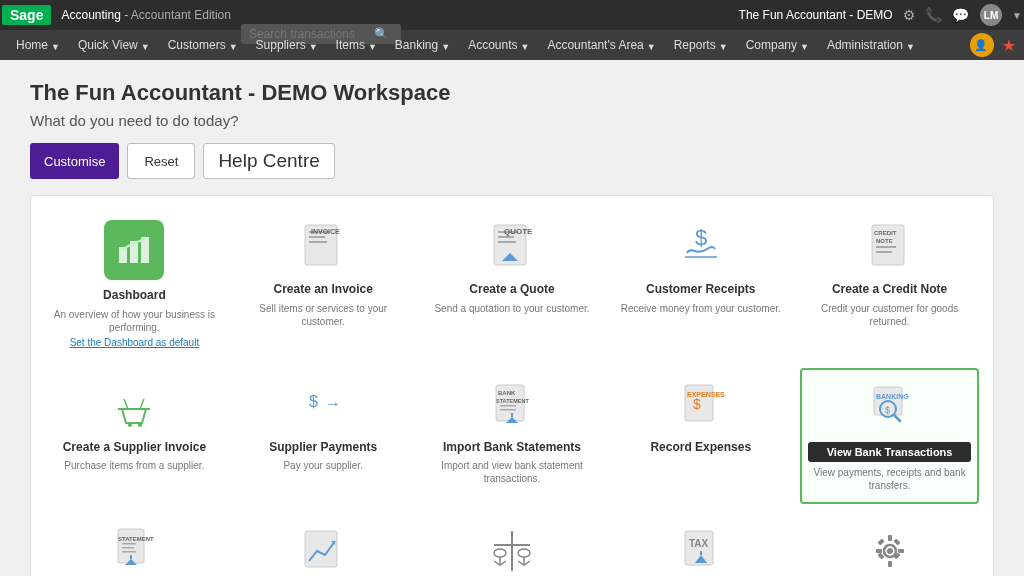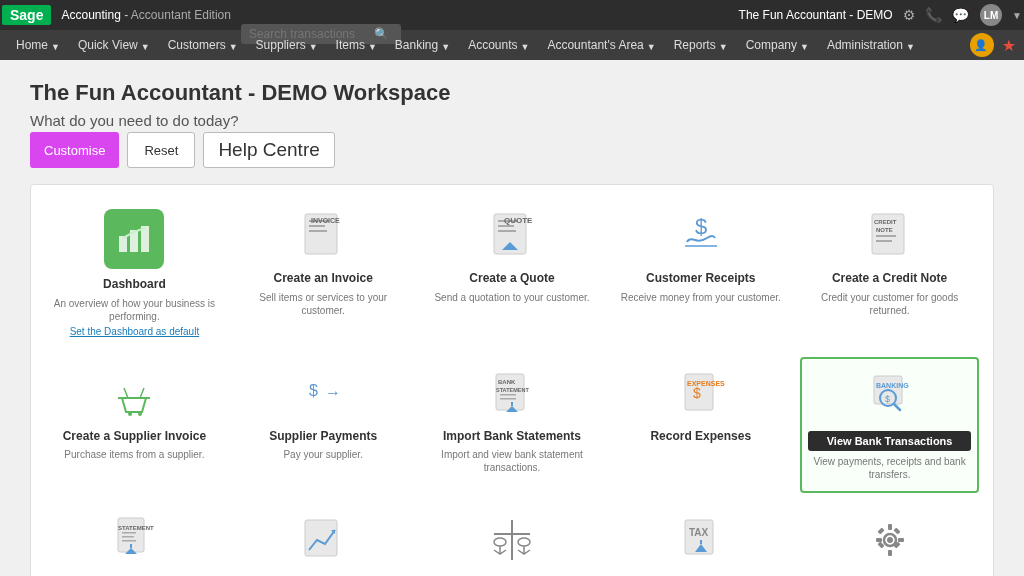--- a/index.html
+++ b/index.html
@@ -101,29 +101,29 @@
     }
     .workspace-title {
       font-size: 22px;
       font-weight: bold;
       color: #333;
       margin-bottom: 6px;
     }
     .workspace-subtitle {
       font-size: 15px;
       color: #555;
-      margin-bottom: 3px;
+      margin-bottom: 14px;
     }
     .action-buttons {
       display: flex;
       gap: 8px;
       margin-bottom: 16px;
     }
     .btn-customise {
-      background: #d946ef;
+      background: #4c1d95;
       color: white;
       border: none;
       padding: 6px 14px;
       border-radius: 3px;
       cursor: pointer;
       font-size: 13px;
     }
     .btn-reset {
       background: white;
       color: #333;

